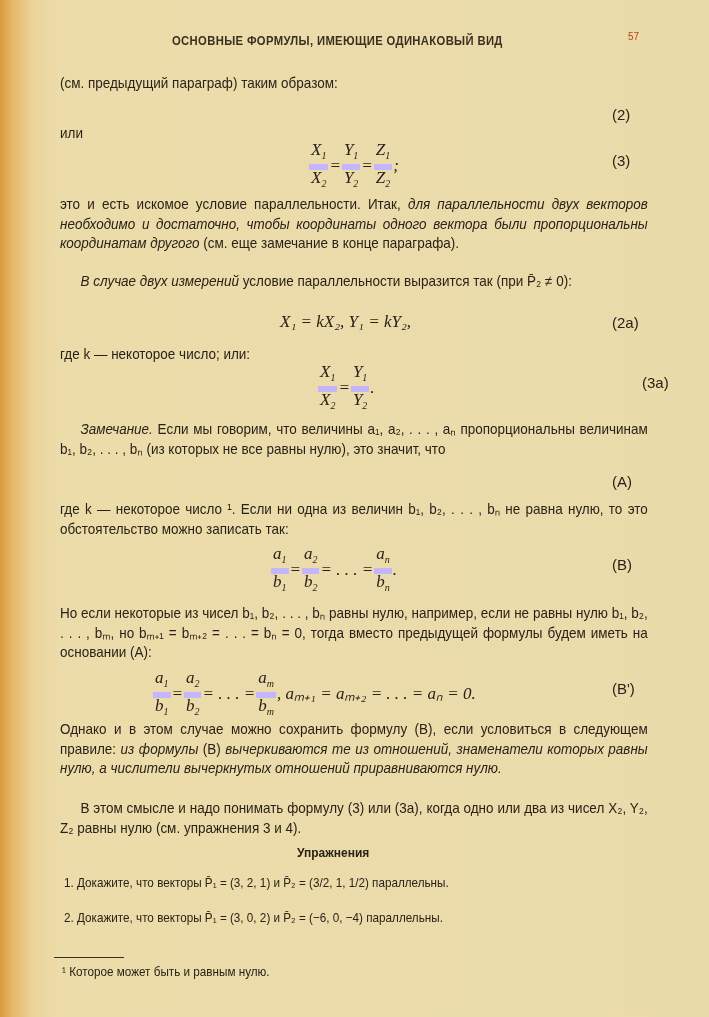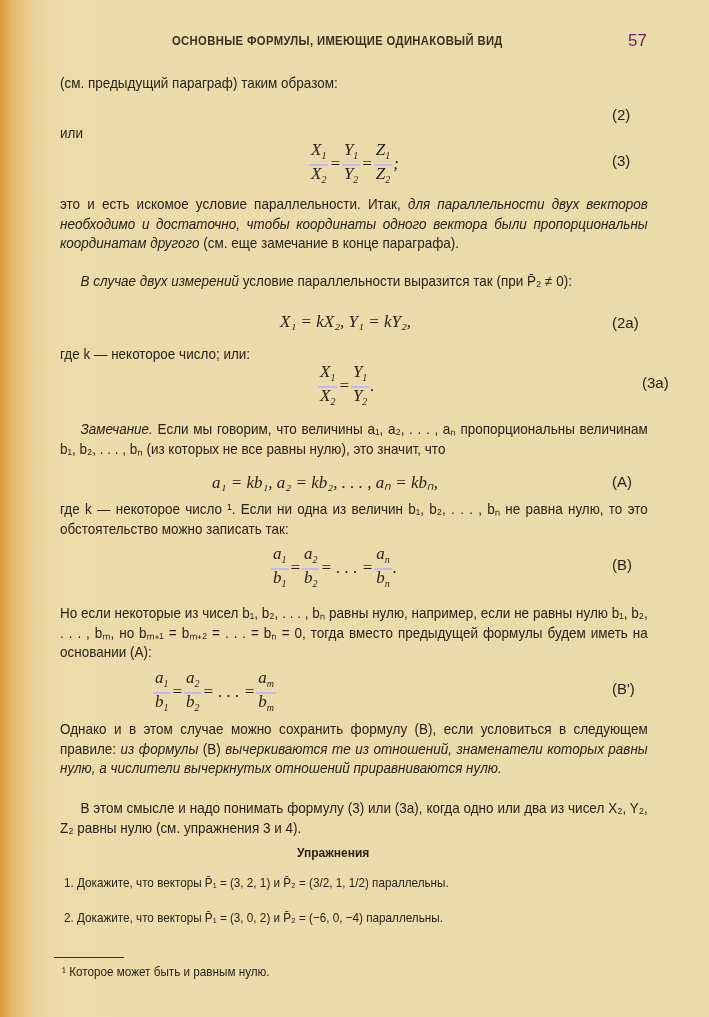--- a/index.html
+++ b/index.html
@@ -5,28 +5,28 @@
   html, body { margin:0; padding:0; }
   body {
     width:709px; height:1017px; overflow:hidden;
     background: linear-gradient(90deg, #d99a3c 0px, #e6b768 12px, #ecd49c 34px, #ecdcaa 60px, #eadbab 100%);
     font-family: "Liberation Sans", sans-serif;
     color:#2a2218;
     position:relative;
   }
   .page { position:absolute; left:0; top:0; width:709px; height:1017px;border-radius:16px; }
   .running-head { position:absolute; top:34px; left:172px; font-size:12.5px; letter-spacing:0.4px; font-weight:bold; color:#3a3020; transform:scaleX(0.9); transform-origin:left; }
-  .page-num { position:absolute; top:31px; left:628px; font-size:17px; color:#701a75; }
+  .page-num { position:absolute; top:31px; left:628px; font-size:10px; color:#c2410c; }
   .p { position:absolute; left:60px; width:588px; font-size:14.5px; line-height:19.5px; text-align:justify; transform:scaleX(0.93); transform-origin:left; width:632px; }
   .it { font-style:italic; }
   .eq { position:absolute; font-family:"Liberation Serif", serif; font-style:italic; font-size:17px; white-space:nowrap; }
   .eqnum { position:absolute; left:612px; font-size:15px; }
   .frac { display:inline-block; vertical-align:middle; text-align:center; margin:0 1px; }
   .frac span { display:block; line-height:16px; }
-  .frac .num { border-bottom:2px solid #c4b5fd; padding:0 2px; }
+  .frac .num { border-bottom:6px solid #c4b5fd; padding:0 2px; }
   .heading { position:absolute; top:846px; left:297px; font-weight:bold; font-size:12px; }
   .ex { position:absolute; left:64px; font-size:13px; transform:scaleX(0.9); transform-origin:left; white-space:nowrap; }
   .rule { position:absolute; left:54px; top:957px; width:70px; height:1px; background:#3a3020; }
   .fn { position:absolute; top:964px; left:62px; font-size:13px; transform:scaleX(0.9); transform-origin:left; }
   sub { font-size:10px; }
 </style>
 </head>
 <body>
 
 <div class="page">
@@ -52,34 +52,33 @@
 
   <div class="p" style="top:345px;">где k — некоторое число; или:</div>
 
   <div class="eq" style="top:364px; left:317px;">
     <span class="frac"><span class="num">X<sub>1</sub></span><span>X<sub>2</sub></span></span>=<span class="frac"><span class="num">Y<sub>1</sub></span><span>Y<sub>2</sub></span></span>.
   </div>
   <div class="eqnum" style="top:374px;margin-left:30px;">(3a)</div>
 
   <div class="p" style="top:420px; text-indent:22px;"><span class="it">Замечание.</span><span> Если мы говорим, что величины a₁, a₂, . . . , aₙ пропорциональны величинам b₁, b₂, . . . , bₙ (из которых не все равны нулю), это значит, что</span></div>
 
-  <div class="eq" style="top:470px; left:212px;">a₁ = kb₁,  a₂ = kb₂, . . . ,  aₙ = kbₙ,</div>
   <div class="eqnum" style="top:473px;">(A)</div>
 
   <div class="p" style="top:500px;">где k — некоторое число ¹. Если ни одна из величин b₁, b₂, . . . , bₙ не равна нулю, то это обстоятельство можно записать так:</div>
 
   <div class="eq" style="top:546px; left:270px;">
     <span class="frac"><span class="num">a<sub>1</sub></span><span>b<sub>1</sub></span></span>=<span class="frac"><span class="num">a<sub>2</sub></span><span>b<sub>2</sub></span></span>= . . . =<span class="frac"><span class="num">a<sub>n</sub></span><span>b<sub>n</sub></span></span>.
   </div>
   <div class="eqnum" style="top:556px;">(B)</div>
 
   <div class="p" style="top:604px;">Но если некоторые из чисел b₁, b₂, . . . , bₙ равны нулю, например, если не равны нулю b₁, b₂, . . . , bₘ, но bₘ₊₁ = bₘ₊₂ = . . . = bₙ = 0, тогда вместо предыдущей формулы будем иметь на основании (A):</div>
 
   <div class="eq" style="top:670px; left:152px;">
-    <span class="frac"><span class="num">a<sub>1</sub></span><span>b<sub>1</sub></span></span>=<span class="frac"><span class="num">a<sub>2</sub></span><span>b<sub>2</sub></span></span>= . . . =<span class="frac"><span class="num">a<sub>m</sub></span><span>b<sub>m</sub></span></span>
+    <span class="frac"><span class="num">a<sub>1</sub></span><span>b<sub>1</sub></span></span>=<span class="frac"><span class="num">a<sub>2</sub></span><span>b<sub>2</sub></span></span>= . . . =<span class="frac"><span class="num">a<sub>m</sub></span><span>b<sub>m</sub></span></span><span>,  aₘ₊₁ = aₘ₊₂ = . . . = aₙ = 0.</span>
   </div>
   <div class="eqnum" style="top:680px;">(B')</div>
 
   <div class="p" style="top:720px;"><span>Однако и в этом случае можно сохранить формулу (B), если условиться в следующем правиле: </span><span class="it">из формулы</span><span> (B) </span><span class="it">вычеркиваются те из отношений, знаменатели которых равны нулю, а числители вычеркнутых отношений приравниваются нулю.</span></div>
 
   <div class="p" style="top:799px; text-indent:22px;">В этом смысле и надо понимать формулу (3) или (3a), когда одно или два из чисел X₂, Y₂, Z₂ равны нулю (см. упражнения 3 и 4).</div>
 
   <div class="heading">Упражнения</div>
   <div class="ex" style="top:875px;">1. Докажите, что векторы P̄₁ = (3, 2, 1) и P̄₂ = (3/2, 1, 1/2) параллельны.</div>
   <div class="ex" style="top:910px;">2. Докажите, что векторы P̄₁ = (3, 0, 2) и P̄₂ = (−6, 0, −4) параллельны.</div>

